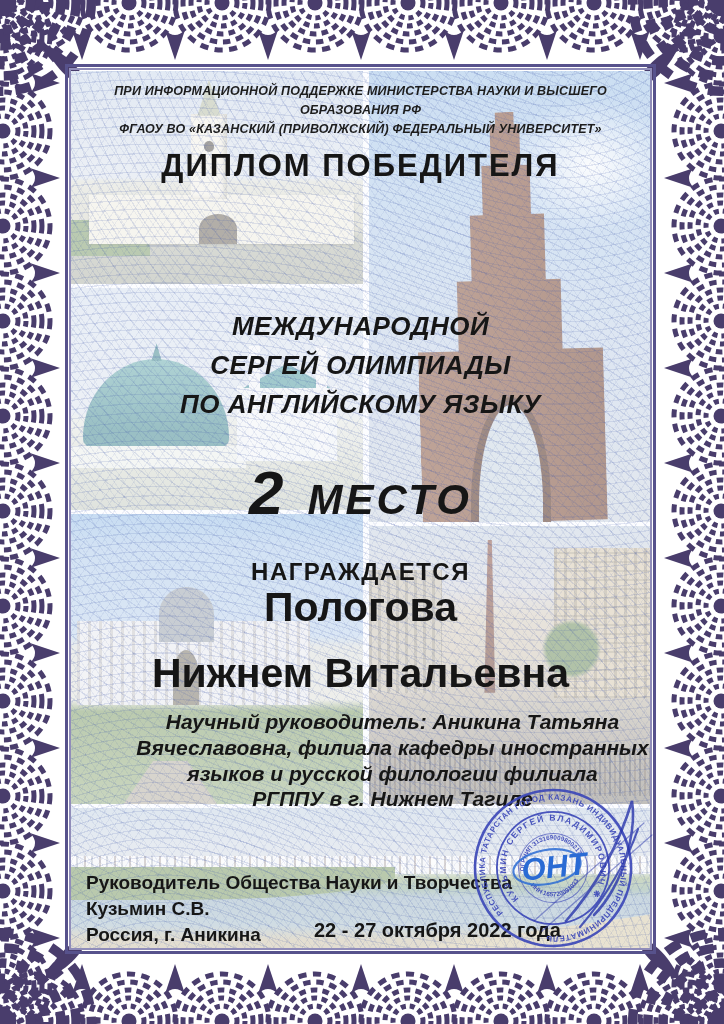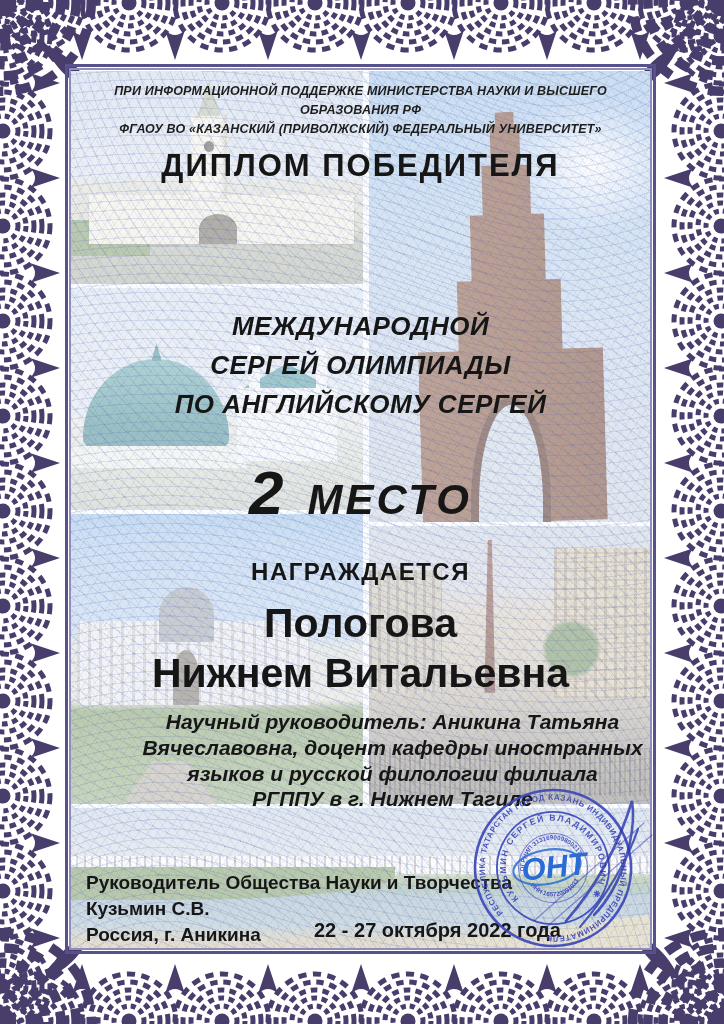--- a/index.html
+++ b/index.html
@@ -84,21 +84,21 @@
         repeating-linear-gradient(-56deg, rgba(62,86,168,.08) 0 1px, transparent 1px 8px);}
   
   .txt{position:absolute;left:71px;width:579px;text-align:center;color:#161616;z-index:12;}
   #hdr{top:82px;font:italic 700 12.5px/1.5 "Liberation Sans",sans-serif;letter-spacing:.2px;color:#1d1d1d;}
   #title{top:149px;font:700 31px/1.1 "Liberation Sans",sans-serif;letter-spacing:2px;}
   #event{top:307px;font:italic 700 26px/1.5 "Liberation Sans",sans-serif;letter-spacing:.5px;}
   #place{top:462px;font-style:italic;}
   #place .n{font:italic 700 62px/1 "Liberation Sans",sans-serif;}
   #place .w{font:italic 700 42px/1 "Liberation Sans",sans-serif;letter-spacing:3px;margin-left:24px;}
   #award{top:560px;font:700 24px/1 "Liberation Sans",sans-serif;letter-spacing:1.5px;}
-  #name1{top:601px;font:700 41px/1.1 "Liberation Sans",sans-serif;text-align:center;}
+  #name1{top:585px;font:700 41px/1.1 "Liberation Sans",sans-serif;text-align:center;}
   #name2{top:651px;font:700 41px/1.1 "Liberation Sans",sans-serif;}
   #sup{top:709px;font:italic 700 21px/1.23 "Liberation Sans",sans-serif;padding-left:32px;}
   #sig{left:86px;top:870px;width:430px;text-align:left;font:700 19px/1.38 "Liberation Sans",sans-serif;}
   #date{left:auto;right:80px;top:920px;width:330px;text-align:left;font:700 20px/1 "Liberation Sans",sans-serif;}
   
   .stamp{position:absolute;left:448px;top:771px;width:205px;height:205px;z-index:20;}
 </style>
 </head>
 <body>
 
@@ -266,34 +266,34 @@
   <div class="txt" id="hdr">
     <div>ПРИ ИНФОРМАЦИОННОЙ ПОДДЕРЖКЕ МИНИСТЕРСТВА НАУКИ И ВЫСШЕГО ОБРАЗОВАНИЯ РФ</div>
     <div>ФГАОУ ВО «КАЗАНСКИЙ (ПРИВОЛЖСКИЙ) ФЕДЕРАЛЬНЫЙ УНИВЕРСИТЕТ»</div>
   </div>
 
   <div class="txt" id="title">ДИПЛОМ ПОБЕДИТЕЛЯ</div>
 
   <div class="txt" id="event">
     <div>МЕЖДУНАРОДНОЙ</div>
     <div>СЕРГЕЙ ОЛИМПИАДЫ</div>
-    <div>ПО АНГЛИЙСКОМУ СЕРГЕЙ</div>
+    <div>ПО АНГЛИЙСКОМУ ЯЗЫКУ</div>
   </div>
 
   <div class="txt" id="place">
     <span class="n">2</span><span class="w">МЕСТО</span>
   </div>
 
   <div class="txt" id="award">НАГРАЖДАЕТСЯ</div>
   <div class="txt" id="name1">Пологова</div>
   <div class="txt" id="name2">Нижнем Витальевна</div>
 
   <div class="txt" id="sup">
     <div>Научный руководитель: Аникина Татьяна</div>
-    <div>Вячеславовна, доцент кафедры иностранных</div>
+    <div>Вячеславовна, филиала кафедры иностранных</div>
     <div>языков и русской филологии филиала</div>
     <div>РГППУ в г. Нижнем Тагиле</div>
   </div>
 
   <div class="txt" id="sig">
     <div>Руководитель Общества Науки и Творчества</div>
     <div>Кузьмин С.В.</div>
     <div>Россия, г. Аникина</div>
   </div>
 

